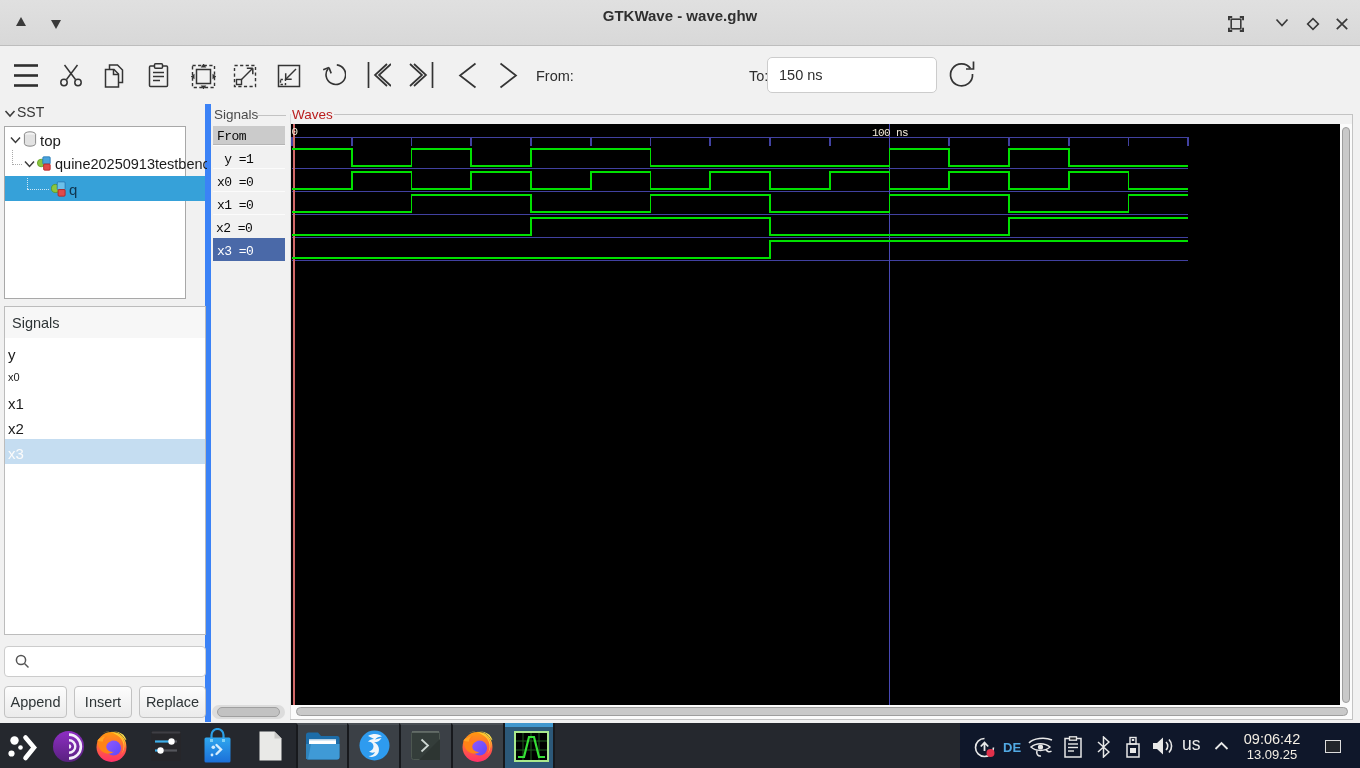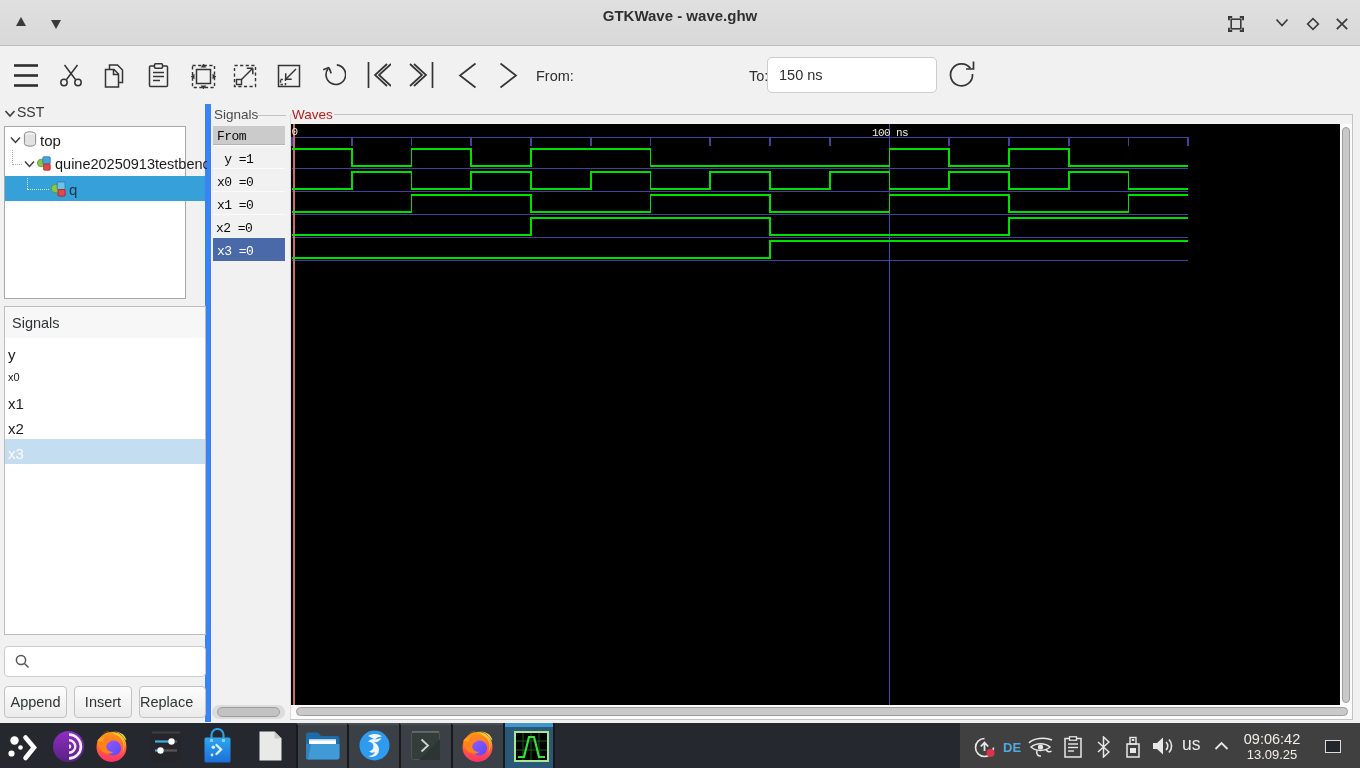--- a/index.html
+++ b/index.html
@@ -181,21 +181,21 @@
 
   <div class="abs" style="left:4px;top:542px;width:202px;height:31px;background:#fff;border:1px solid #ccc;border-radius:4px">
     <svg class="abs" style="left:10px;top:7px" width="15" height="15" viewBox="0 0 15 15">
         <circle cx="6" cy="6" r="4.6" fill="none" stroke="#555" stroke-width="1.5"></circle>
         <line x1="9.5" y1="9.5" x2="13.5" y2="13.5" stroke="#555" stroke-width="1.5"></line>
       </svg>
   </div>
 
   <div class="abs" style="left:4px;top:582px;width:63px;height:32px;background:linear-gradient(#fdfdfd,#ebebeb);border:1px solid #c2c2c2;border-radius:4px;text-align:center;line-height:30px;font-size:14.5px;color:#2e3436">Append</div>
   <div class="abs" style="left:74px;top:582px;width:58px;height:32px;background:linear-gradient(#fdfdfd,#ebebeb);border:1px solid #c2c2c2;border-radius:4px;text-align:center;line-height:30px;font-size:14.5px;color:#2e3436">Insert</div>
-  <div class="abs" style="left:139px;top:582px;width:67px;height:32px;background:linear-gradient(#fdfdfd,#ebebeb);border:1px solid #c2c2c2;border-radius:4px;text-align:left;line-height:30px;font-size:14.5px;color:#2e3436">Replace</div>
+  <div class="abs" style="left:139px;top:582px;width:67px;height:32px;background:linear-gradient(#fdfdfd,#ebebeb);border:1px solid #c2c2c2;border-radius:4px;text-align:center;line-height:30px;font-size:14.5px;color:#2e3436">Replace</div>
 </div>
 
 <div class="abs" style="left:212px;top:104px;width:78px;height:618px;background:#f1f1f1">
   <div class="abs" style="left:2px;top:3px;font-size:13.5px;color:#4a4a4a">Signals</div>
   <div class="abs" style="left:45px;top:11px;width:29px;height:1px;background:#c3c3c3"></div>
   <div class="abs" style="left:1px;top:21.5px;width:72px;height:19px;background:#cbcbcb;border-bottom:1px solid #b5b5b5"></div>
   <div class="abs mono" style="left:5px;top:25px">From</div>
   <div class="abs mono" style="left:5px;top:48px;white-space:pre"> y =1</div>
   <div class="abs mono" style="left:5px;top:71px">x0 =0</div>
   <div class="abs mono" style="left:5px;top:94px">x1 =0</div>
@@ -383,21 +383,21 @@
       <line x1="9" y1="2" x2="9" y2="29"></line>
         <line x1="17" y1="2" x2="17" y2="29"></line>
         <line x1="25" y1="2" x2="25" y2="29"></line>
       <line x1="2" y1="10" x2="33" y2="10"></line>
         <line x1="2" y1="19" x2="33" y2="19"></line>
     </g>
     <path d="M4 26 H10 L15 6 H20 L25 26 H31" fill="none" stroke="#35e135" stroke-width="2.2"></path>
   </svg>
 </div>
 
-<div class="abs" style="left:960px;top:723px;width:400px;height:45px;background:#404040">
+<div class="abs" style="left:960px;top:723px;width:400px;height:45px;background:#0f172a">
 
   <svg class="abs" style="left:14px;top:14px" width="21" height="21" viewBox="0 0 21 21">
     <path d="M10.5 1.5 a9 9 0 1 0 9 9" fill="none" stroke="#e8e8e8" stroke-width="1.6"></path>
     <path d="M10.5 14 V6 M6.8 9.5 L10.5 5.5 L14.2 9.5" fill="none" stroke="#e8e8e8" stroke-width="1.8"></path>
     <circle cx="16.5" cy="16" r="4" fill="#e0314b"></circle>
   </svg>
   <div class="abs" style="left:43px;top:17px;font-size:13px;font-weight:bold;color:#51a9e3">DE</div>
 
   <svg class="abs" style="left:68px;top:14px" width="25" height="21" viewBox="0 0 25 21">
     <g fill="none" stroke="#e8e8e8" stroke-width="1.5">

